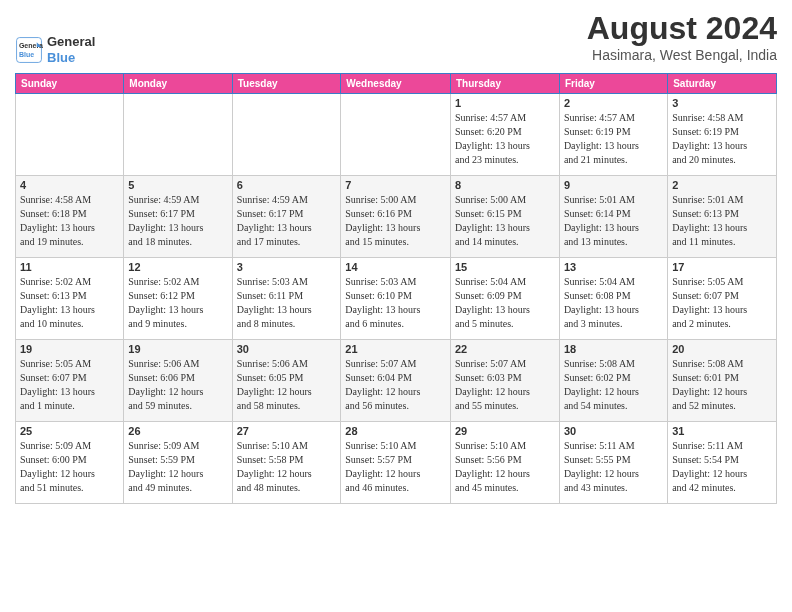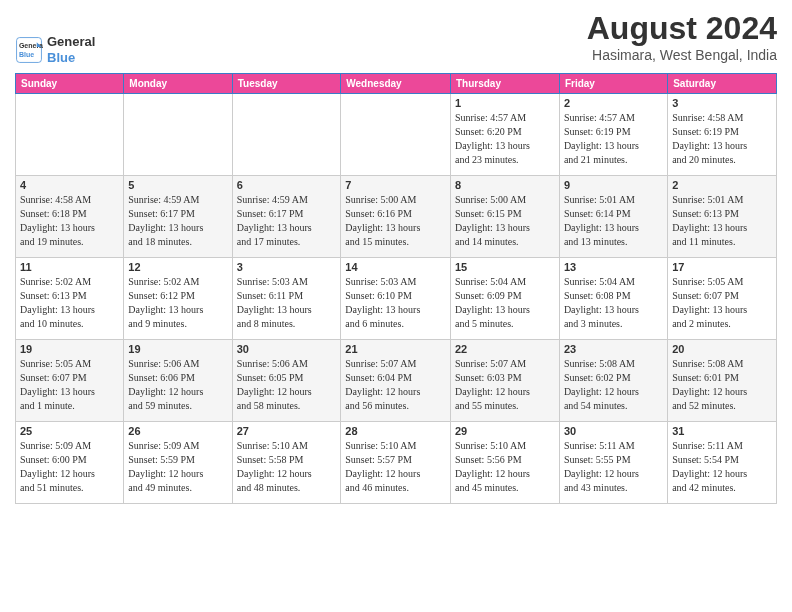--- a/index.html
+++ b/index.html
@@ -286,21 +286,21 @@
 and 56 minutes.</div>
           </td>
           <td class="alt-row">
             <div class="day-num">22</div>
             <div class="day-info" style="white-space: pre-line;">Sunrise: 5:07 AM
 Sunset: 6:03 PM
 Daylight: 12 hours
 and 55 minutes.</div>
           </td>
           <td class="alt-row">
-            <div class="day-num">23</div>
+            <div class="day-num">18</div>
             <div class="day-info" style="white-space: pre-line;">Sunrise: 5:08 AM
 Sunset: 6:02 PM
 Daylight: 12 hours
 and 54 minutes.</div>
           </td>
           <td class="alt-row">
             <div class="day-num">20</div>
             <div class="day-info" style="white-space: pre-line;">Sunrise: 5:08 AM
 Sunset: 6:01 PM
 Daylight: 12 hours

